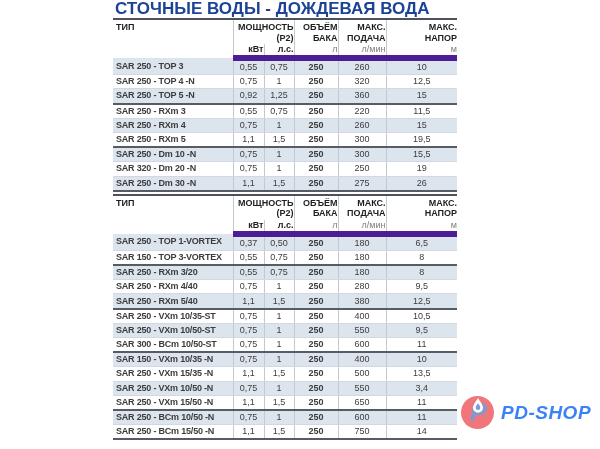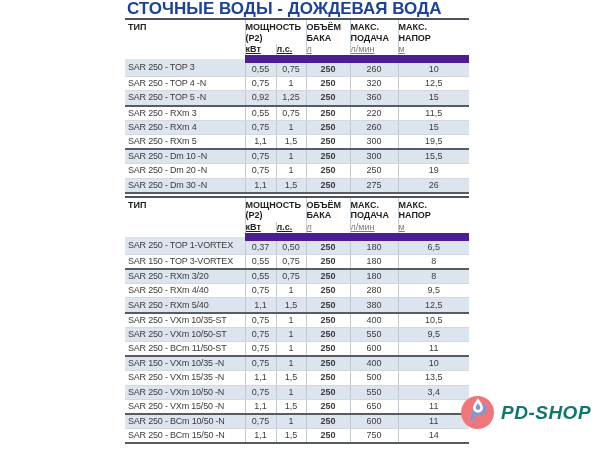--- a/index.html
+++ b/index.html
@@ -5,21 +5,21 @@
   html, body {
     margin: 0; padding: 0;
     width: 600px; height: 449px;
     background: #ffffff;
     font-family: "Liberation Sans", sans-serif;
     overflow: hidden;
     position: relative;
   }
   .content {
     position: absolute;
-    left: 125px; top: 0;
+    left: 113px; top: 0;
     width: 344px;
   }
   .section-title {
     margin: 0;
     padding: 1px 0 1px 2px;
     font-size: 17px;
     line-height: 16px;
     font-weight: bold;
     color: #1c4396;
     white-space: nowrap;
@@ -38,49 +38,48 @@
     white-space: nowrap;
   }
   
   .main-row th {
     height: 22px;
     padding-top: 2px;
     vertical-align: top;
     font-weight: bold;
     color: #1e1e1e;
     line-height: 10.5px;
-    text-align: left;
+    text-align: right;
   }
   .th-type {
     text-align: left !important;
     padding-left: 3px !important;
     vertical-align: top;
     margin-top: 23px;
   }
   .sub-row th {
     height: 11px;
-    border-bottom: 8px solid #4c1d95;
-    text-align: left;
+    border-bottom: 6px solid #4c1d95;
+    text-align: right;
     line-height: 11px;
-    text-decoration: underline;
   }
   .unit-strong { font-weight: bold; color: #1e1e1e; }
   .unit-gray   { font-weight: normal; color: #7d7d7d; }
   .bordered { border-left: 1px solid #c3c9d0; }
   
   .spec-table tbody td {
     height: 13.2px;
     line-height: 13px;
     border-bottom: 1px solid #d3d8de;
     color: #3c3c3c;
   }
   .spec-table tbody tr:nth-child(odd) { background: #dce4ed; }
   .spec-table tbody tr.group-end td { border-bottom: 2px solid #575c64; }
   .cell-type {
-    font-weight: normal;
+    font-weight: bold;
     color: #242424;
     padding-left: 3px !important;
     letter-spacing: -0.2px;
   }
   .cell-num { text-align: center; border-left: 1px solid #c3c9d0; }
   .cell-tank { font-weight: bold; }
   
   .logo {
     position: absolute;
     left: 461px; top: 396px;
@@ -103,21 +102,21 @@
     font-weight: bold;
     font-style: italic;
     color: #7b9bd4;
   }
   .logo-drop { position: absolute; left: 11px; top: 2px; }
   .logo-text {
     margin-left: 7px;
     font-size: 19px;
     font-weight: bold;
     font-style: italic;
-    color: #0f766e;
+    color: #3b82f6;
     letter-spacing: 0.5px;
     white-space: nowrap;
   }
 </style>
 </head>
 <body>
 
 <div class="content">
 
   <div class="section">
@@ -198,21 +197,21 @@
           </tr>
           <tr>
             <td class="cell-type">SAR 250 - Dm 10 -N</td>
             <td class="cell-num">0,75</td>
             <td class="cell-num">1</td>
             <td class="cell-num cell-tank">250</td>
             <td class="cell-num">300</td>
             <td class="cell-num">15,5</td>
           </tr>
           <tr>
-            <td class="cell-type">SAR 250 - Dm 20 -N</td>
+            <td class="cell-type">SAR 320 - Dm 20 -N</td>
             <td class="cell-num">0,75</td>
             <td class="cell-num">1</td>
             <td class="cell-num cell-tank">250</td>
             <td class="cell-num">250</td>
             <td class="cell-num">19</td>
           </tr>
           <tr class="group-end">
             <td class="cell-type">SAR 250 - Dm 30 -N</td>
             <td class="cell-num">1,1</td>
             <td class="cell-num">1,5</td>
@@ -301,21 +300,21 @@
           </tr>
           <tr>
             <td class="cell-type">SAR 250 - VXm 10/50-ST</td>
             <td class="cell-num">0,75</td>
             <td class="cell-num">1</td>
             <td class="cell-num cell-tank">250</td>
             <td class="cell-num">550</td>
             <td class="cell-num">9,5</td>
           </tr>
           <tr class="group-end">
-            <td class="cell-type">SAR 250 - BCm 11/50-ST</td>
+            <td class="cell-type">SAR 300 - BCm 10/50-ST</td>
             <td class="cell-num">0,75</td>
             <td class="cell-num">1</td>
             <td class="cell-num cell-tank">250</td>
             <td class="cell-num">600</td>
             <td class="cell-num">11</td>
           </tr>
           <tr>
             <td class="cell-type">SAR 150 - VXm 10/35 -N</td>
             <td class="cell-num">0,75</td>
             <td class="cell-num">1</td>

